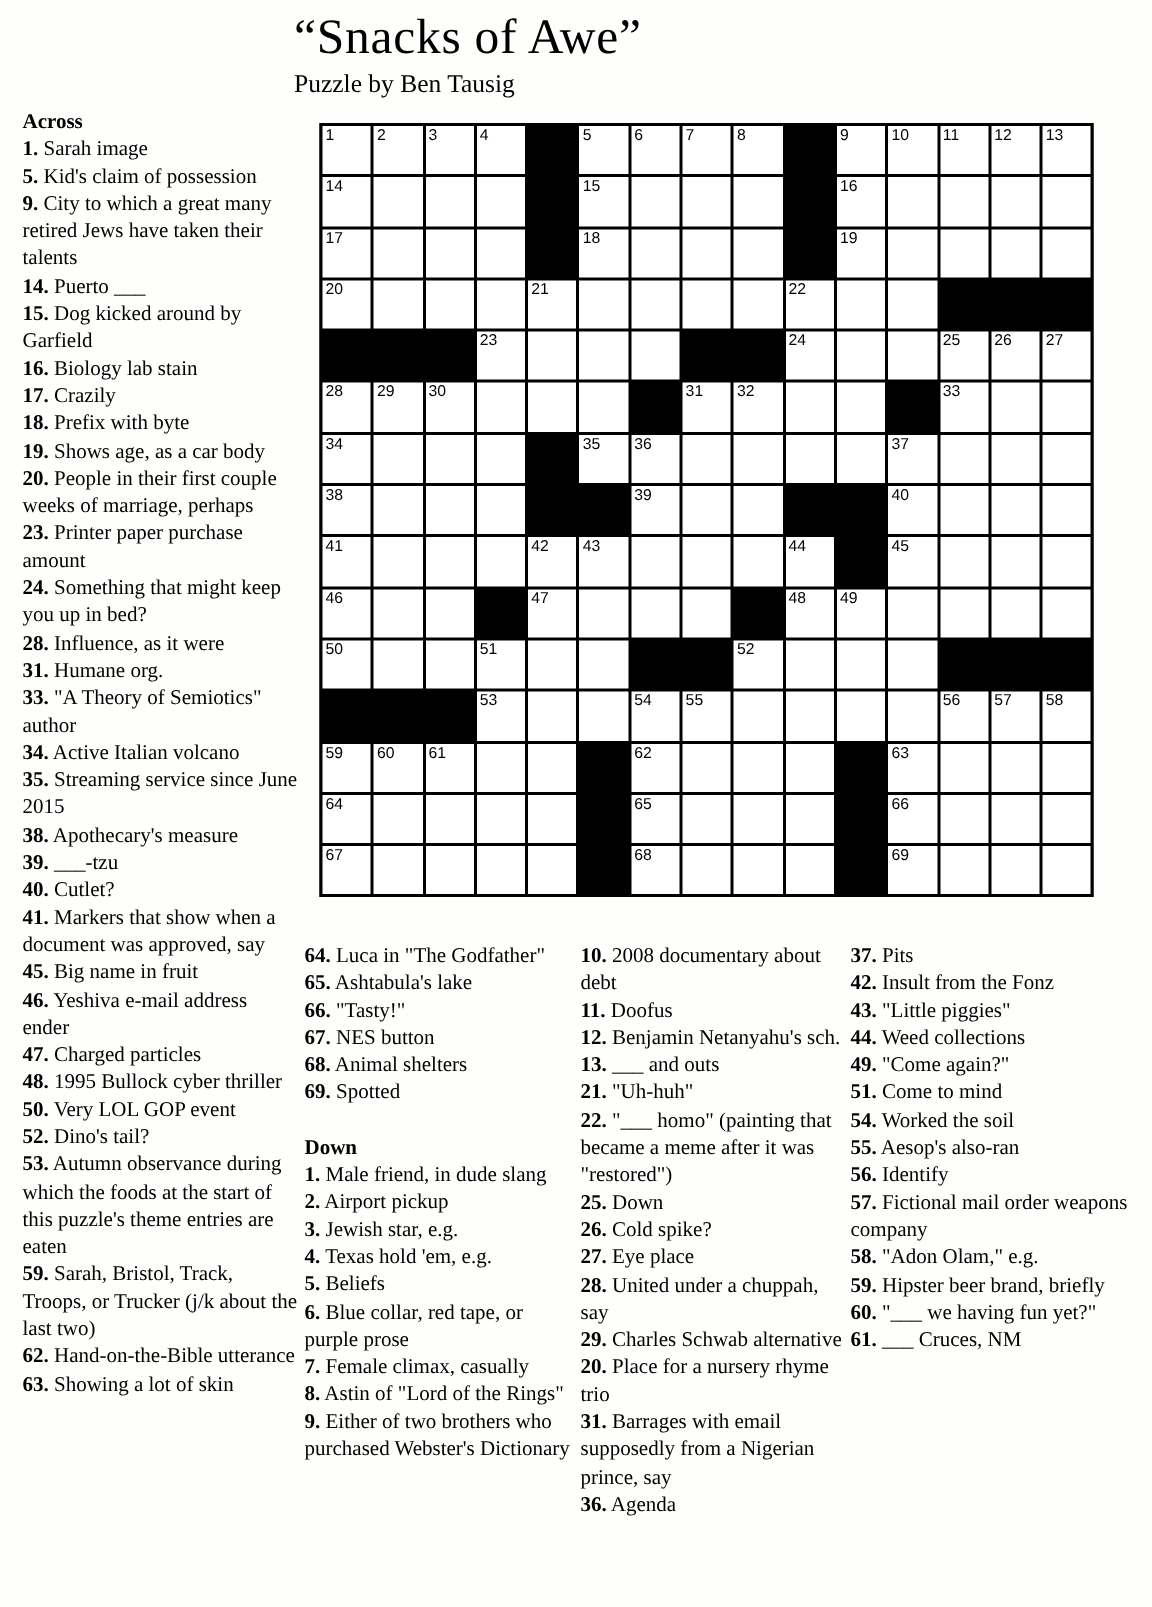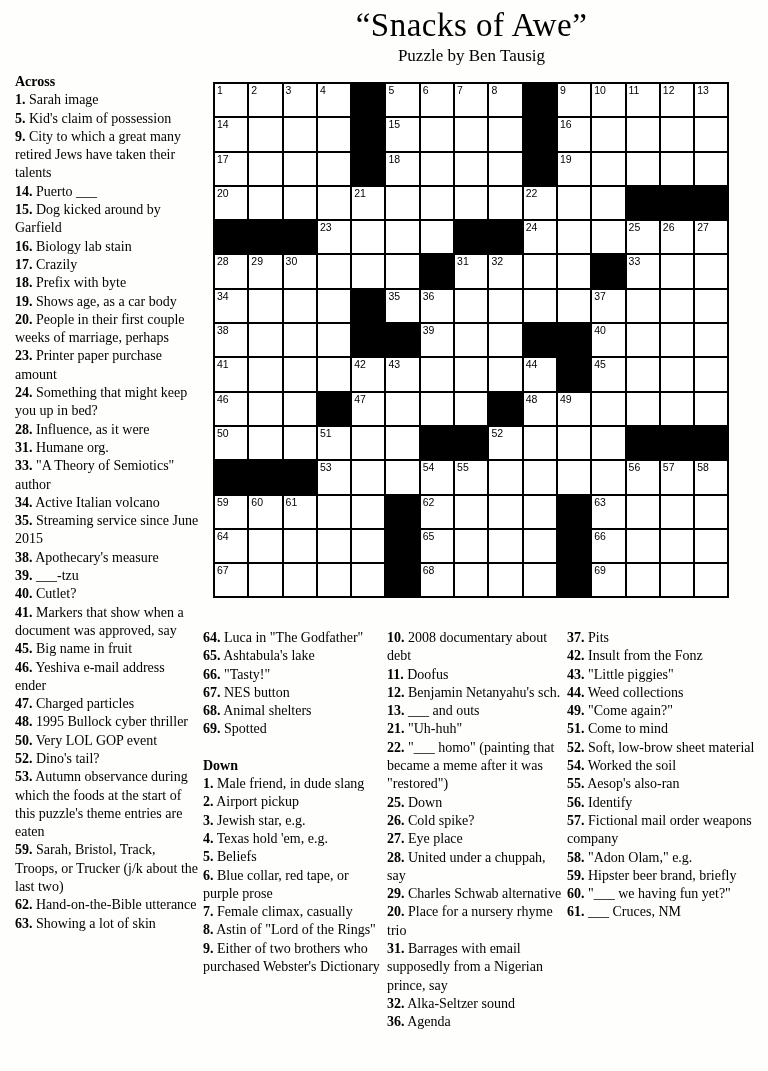--- a/index.html
+++ b/index.html
@@ -6,22 +6,22 @@
   body {
     width: 768px; height: 1071px;
     position: relative;
     background: #fefefc;
     color: #000;
     font-family: "Liberation Serif", serif;
     overflow: hidden;
   }
   .masthead {
     position: absolute;
-    top: 6px; left: 213px; width: 517px;
-    text-align: center;
+    top: 6px; left: 196px; width: 517px;
+    text-align: left;
   }
   .title {
     font-size: 33px;
     line-height: 38px;
     font-weight: normal;
     margin: 0;
     letter-spacing: 0.5px;
   }
   .byline {
     font-size: 17px;
@@ -504,34 +504,32 @@
       <p class="clue"><b>13.</b> <span>___ and outs</span></p>
       <p class="clue"><b>21.</b> <span>"Uh-huh"</span></p>
       <p class="clue"><b>22.</b> <span>"___ homo" (painting that became a meme after it was "restored")</span></p>
       <p class="clue"><b>25.</b> <span>Down</span></p>
       <p class="clue"><b>26.</b> <span>Cold spike?</span></p>
       <p class="clue"><b>27.</b> <span>Eye place</span></p>
       <p class="clue"><b>28.</b> <span>United under a chuppah, say</span></p>
       <p class="clue"><b>29.</b> <span>Charles Schwab alternative</span></p>
       <p class="clue"><b>20.</b> <span>Place for a nursery rhyme trio</span></p>
       <p class="clue"><b>31.</b> <span>Barrages with email supposedly from a Nigerian prince, say</span></p>
-      <p class="clue"><b>32.</b> <span>Alka-Seltzer sound</span></p>
       <p class="clue"><b>36.</b> <span>Agenda</span></p>
     </div>
 </div>
 
 <div class="clue-col" id="col4">
   <div id="down-c">
       <p class="clue"><b>37.</b> <span>Pits</span></p>
       <p class="clue"><b>42.</b> <span>Insult from the Fonz</span></p>
       <p class="clue"><b>43.</b> <span>"Little piggies"</span></p>
       <p class="clue"><b>44.</b> <span>Weed collections</span></p>
       <p class="clue"><b>49.</b> <span>"Come again?"</span></p>
       <p class="clue"><b>51.</b> <span>Come to mind</span></p>
-      <p class="clue"><b>52.</b> <span>Soft, low-brow sheet material</span></p>
       <p class="clue"><b>54.</b> <span>Worked the soil</span></p>
       <p class="clue"><b>55.</b> <span>Aesop's also-ran</span></p>
       <p class="clue"><b>56.</b> <span>Identify</span></p>
       <p class="clue"><b>57.</b> <span>Fictional mail order weapons company</span></p>
       <p class="clue"><b>58.</b> <span>"Adon Olam," e.g.</span></p>
       <p class="clue"><b>59.</b> <span>Hipster beer brand, briefly</span></p>
       <p class="clue"><b>60.</b> <span>"___ we having fun yet?"</span></p>
       <p class="clue"><b>61.</b> <span>___ Cruces, NM</span></p>
     </div>
 </div>

